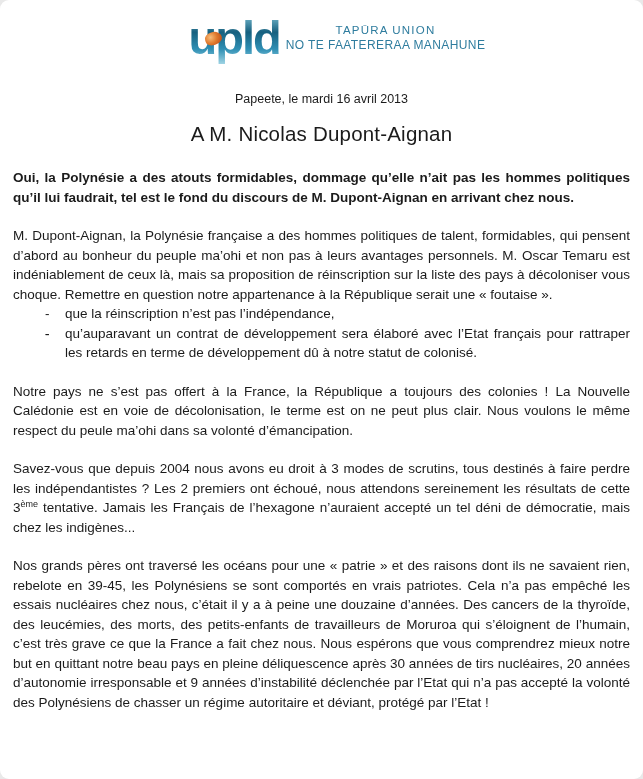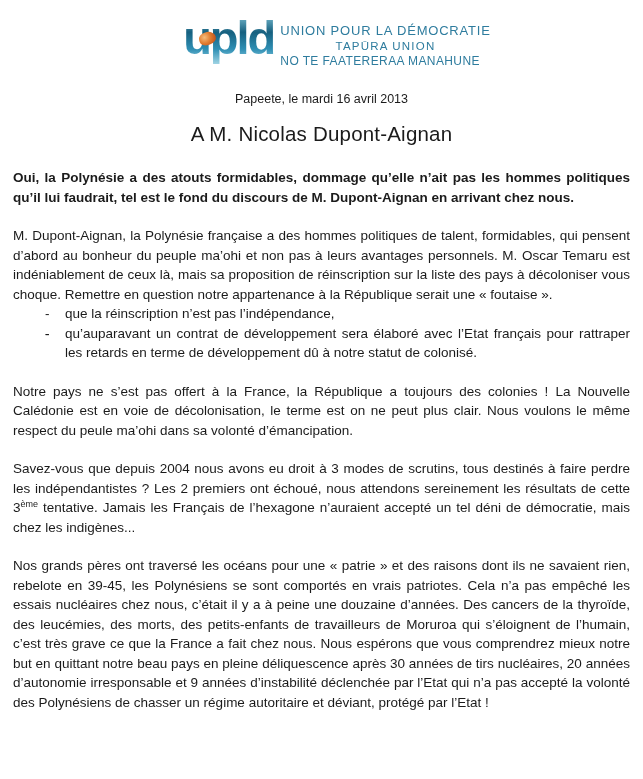--- a/index.html
+++ b/index.html
@@ -1,19 +1,19 @@
 <!DOCTYPE html>
 <html lang="fr"><head>
 <meta charset="utf-8">
 <style>
   html,body{margin:0;padding:0;background:#e9e9e9;}
   .page{
     width:643px;height:779px;background:#ffffff;margin:0 auto;position:relative;
     font-family:"Liberation Sans",sans-serif;color:#1b1b1b;overflow:hidden;
-    box-sizing:border-box;padding:14px 13px 0 13px;
+    box-sizing:border-box;padding:14px 13px 0 13px;border-radius:9px;
   }
   
   .logo{display:flex;justify-content:center;align-items:flex-start;margin-top:2px;height:76px;}
   .wordmark-wrap{position:relative;width:122px;text-align:right;}
   .wordmark{
     font-size:47px;font-weight:bold;letter-spacing:-2px;line-height:44px;
     background:linear-gradient(180deg,#8fd0e2 0%,#16607f 40%,#2f8fb4 72%,#9fd4e4 100%);
     -webkit-background-clip:text;background-clip:text;color:transparent;
   }
   .flower{
@@ -47,21 +47,20 @@
 <body>
 
 <div class="page">
 
   <div class="logo">
     <div class="wordmark-wrap">
       <span class="wordmark">upld</span>
       <span class="flower"></span>
     </div>
     <div class="logo-text">
-      <div class="logo-l1">UNION POUR LA DÉMOCRATIE</div>
       <div class="logo-l2">TAPŪRA UNION</div>
       <div class="logo-l3">NO TE FAATERERAA MANAHUNE</div>
     </div>
   </div>
 
   <div class="dateline">Papeete, le mardi 16 avril 2013</div>
 
   <div class="title">A M. Nicolas Dupont-Aignan</div>
 
   <div class="para bold">Oui, la Polynésie a des atouts formidables, dommage qu’elle n’ait pas les hommes politiques qu’il lui faudrait, tel est le fond du discours de M. Dupont-Aignan en arrivant chez nous.</div>

